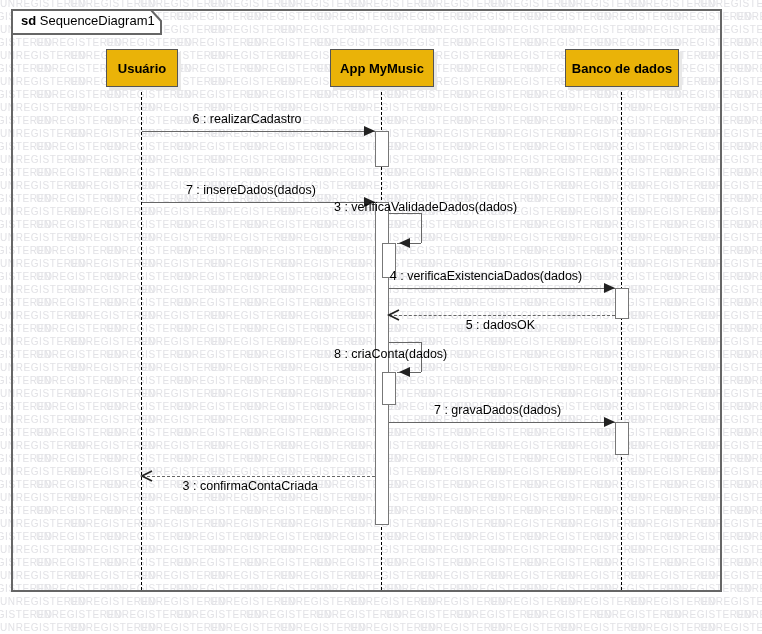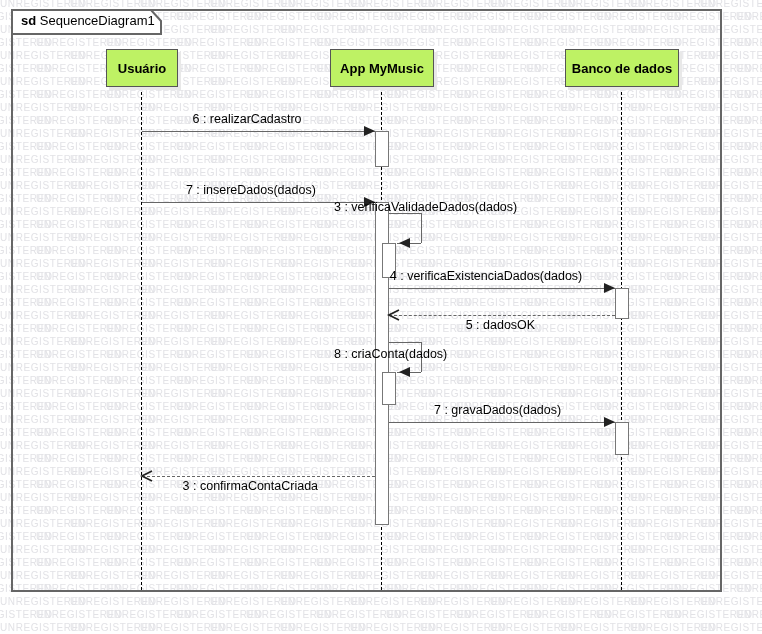--- a/index.html
+++ b/index.html
@@ -88,21 +88,21 @@
     font-size: 13px;
     color: #000000;
     white-space: nowrap;
     line-height: 18px;
   }
   #header-label .kw { font-weight: bold; }
 
   
   .lifeline-box {
     position: absolute;
-    background: #bef264;
+    background: #eab308;
     border: 1.5px solid #555555;
     box-shadow: 3px 3px 0 0 #e8e8e8;
     box-sizing: border-box;
     display: flex;
     align-items: center;
     justify-content: center;
     z-index: 5;
   }
   .lifeline-box span {
     font-size: 13px;

